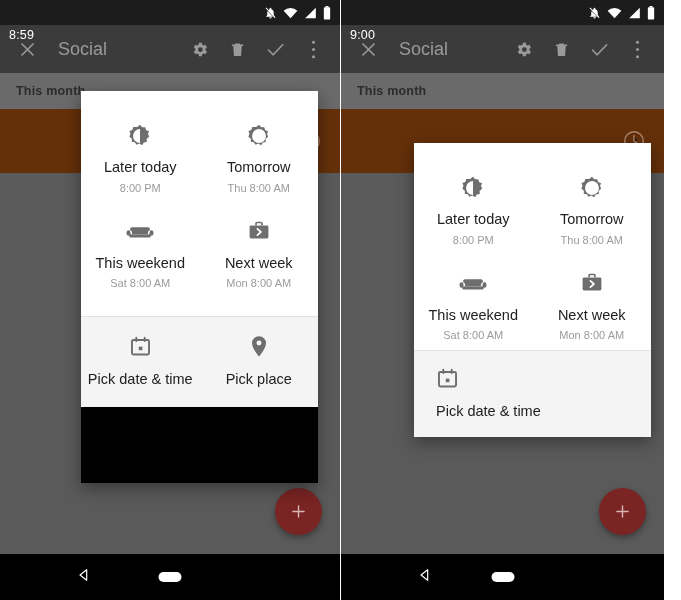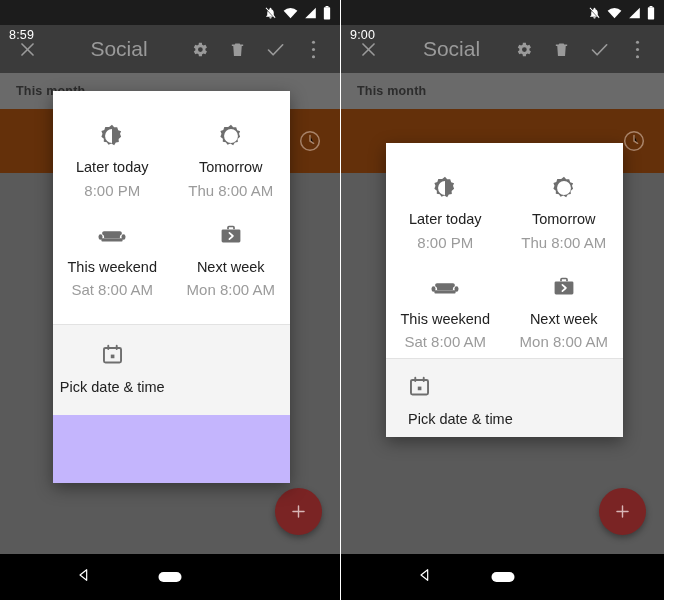--- a/index.html
+++ b/index.html
@@ -58,25 +58,24 @@
     padding: 0 8px;
   }
   .tb-icon {
     width: 38px; height: 38px;
     display: flex; align-items: center; justify-content: center;
     flex: none;
   }
   .tb-icon svg { display: block; }
   .tb-title {
     color: #9a9a9a;
-    font-size: 21px;
+    font-size: 18px;
     margin-left: 12px;
     flex: 1 1 auto;
     white-space: nowrap;
-    text-align: center;
   }
 
   
   .listarea {
     position: relative;
     height: 100%;
     background: #5a5a5a;
   }
   .section-header {
     height: 36px;
@@ -128,23 +127,24 @@
     position: absolute; left: 50%;
     transform: translateX(-50%);
     width: 23px; height: 10px;
     border-radius: 5px;
     background: #ffffff;
   }
 
   
   .dialog {
     position: absolute;
-    background: #c4b5fd;
+    background: #000000;
     box-shadow: 0 5px 16px rgba(0,0,0,.40);
     overflow: hidden;
+    margin-left: 28px;
   }
   .dlg-grid {
     display: grid;
     grid-template-columns: 1fr 1fr;
     background: #ffffff;
   }
   .dlg-cell {
     display: flex;
     flex-direction: column;
     align-items: center;
@@ -154,21 +154,21 @@
     display: flex; align-items: center; justify-content: center;
   }
   .dlg-cell .lbl {
     color: #212121;
     font-size: 14.5px;
     line-height: 1;
     white-space: nowrap;
   }
   .dlg-cell .sub {
     color: #9b9b9b;
-    font-size: 15px;
+    font-size: 11px;
     line-height: 1;
     white-space: nowrap;
   }
   .dlg-footer {
     background: #f4f4f4;
     border-top: 1px solid #e2e2e2;
     display: grid;
   }
   .dlg-footer.two { grid-template-columns: 1fr 1fr; }
   .dlg-footer.one { grid-template-columns: 1fr; }
@@ -361,20 +361,29 @@
         <div class="foot-cell">
           <span class="ic">
             <svg width="23" height="23" viewBox="0 0 24 24">
                 <rect x="3.1" y="5.2" width="17.8" height="15.2" rx="1.6" fill="none" stroke="#6e6e6e" stroke-width="2"></rect>
                 <path stroke="#6e6e6e" stroke-width="2" stroke-linecap="round" d="M7.6 2.8v3.4 M16.4 2.8v3.4"></path>
                 <rect x="10.2" y="12.1" width="3.8" height="3.8" fill="#6e6e6e"></rect>
               </svg>
           </span>
           <span class="lbl">Pick date &amp; time</span>
         </div>
+        <div class="foot-cell">
+          <span class="ic">
+            <svg width="20" height="23" viewBox="0 0 20 24">
+                <path fill="#6e6e6e" d="M10 1.2a7.3 7.3 0 0 0-7.3 7.3c0 5.5 7.3 14 7.3 14s7.3-8.5 7.3-14A7.3 7.3 0 0 0 10 1.2z"></path>
+                <circle cx="10" cy="8.4" r="2.6" fill="#f4f4f4"></circle>
+              </svg>
+          </span>
+          <span class="lbl">Pick place</span>
+        </div>
       </div>
     </div>
   </div>
 
   <div class="gutter"></div>
 
   <div class="phone right">
 
     <div class="statusbar">
       <span class="status-time">9:00</span>

